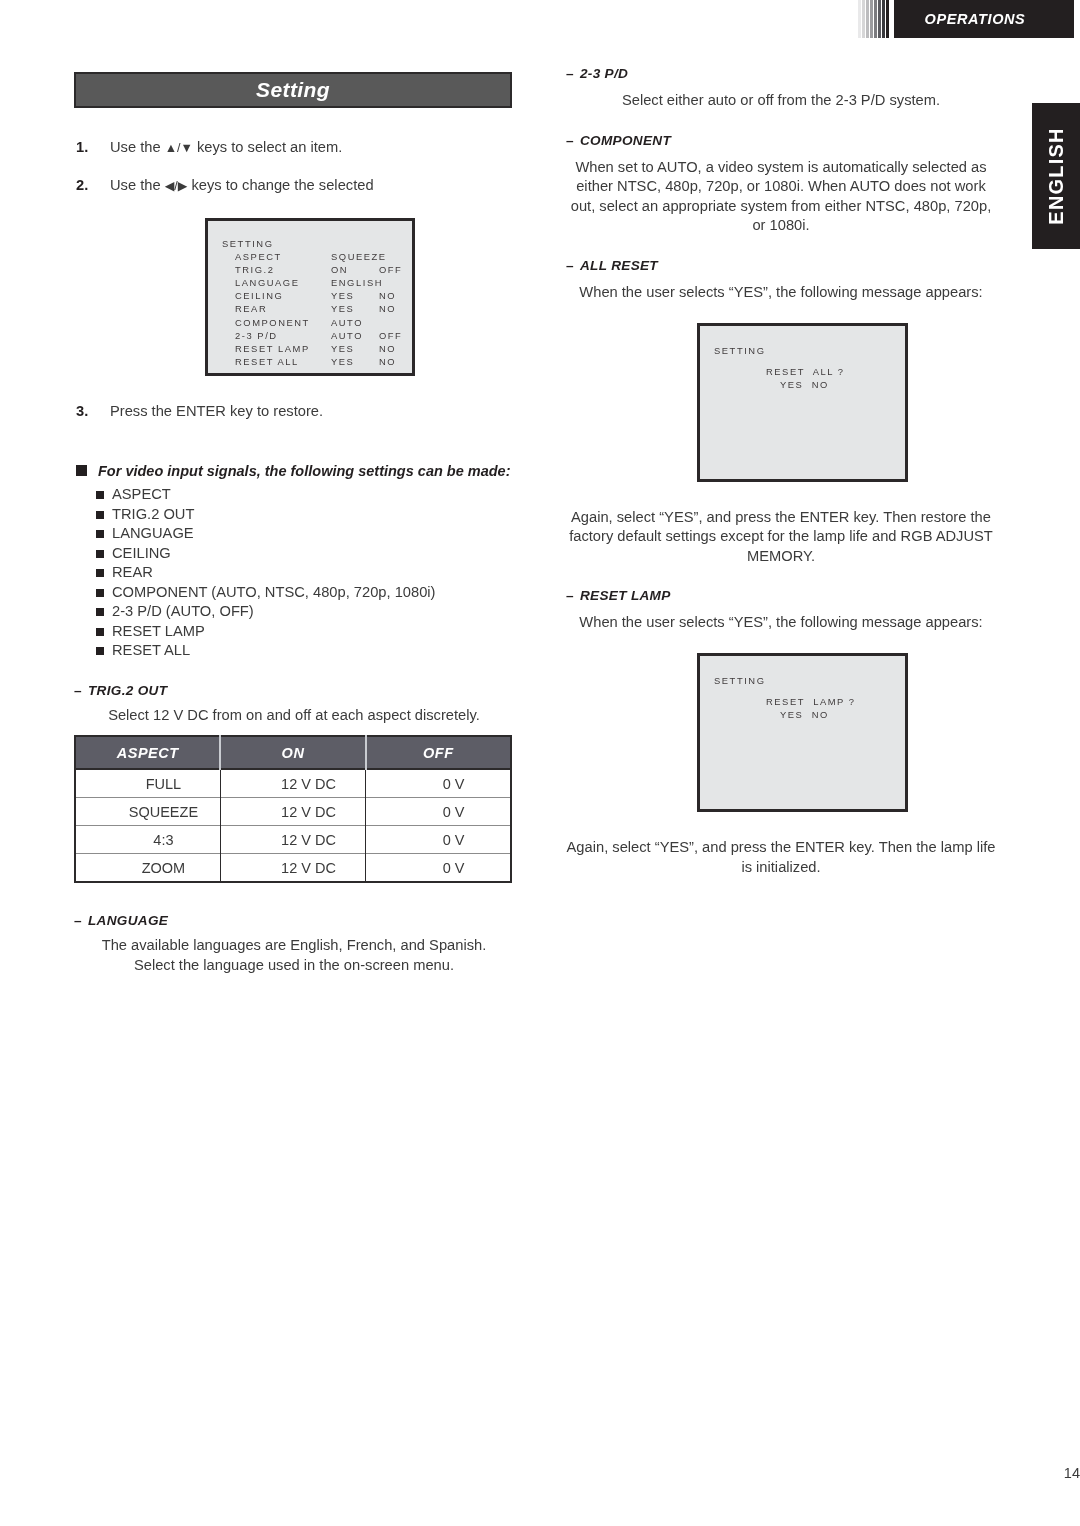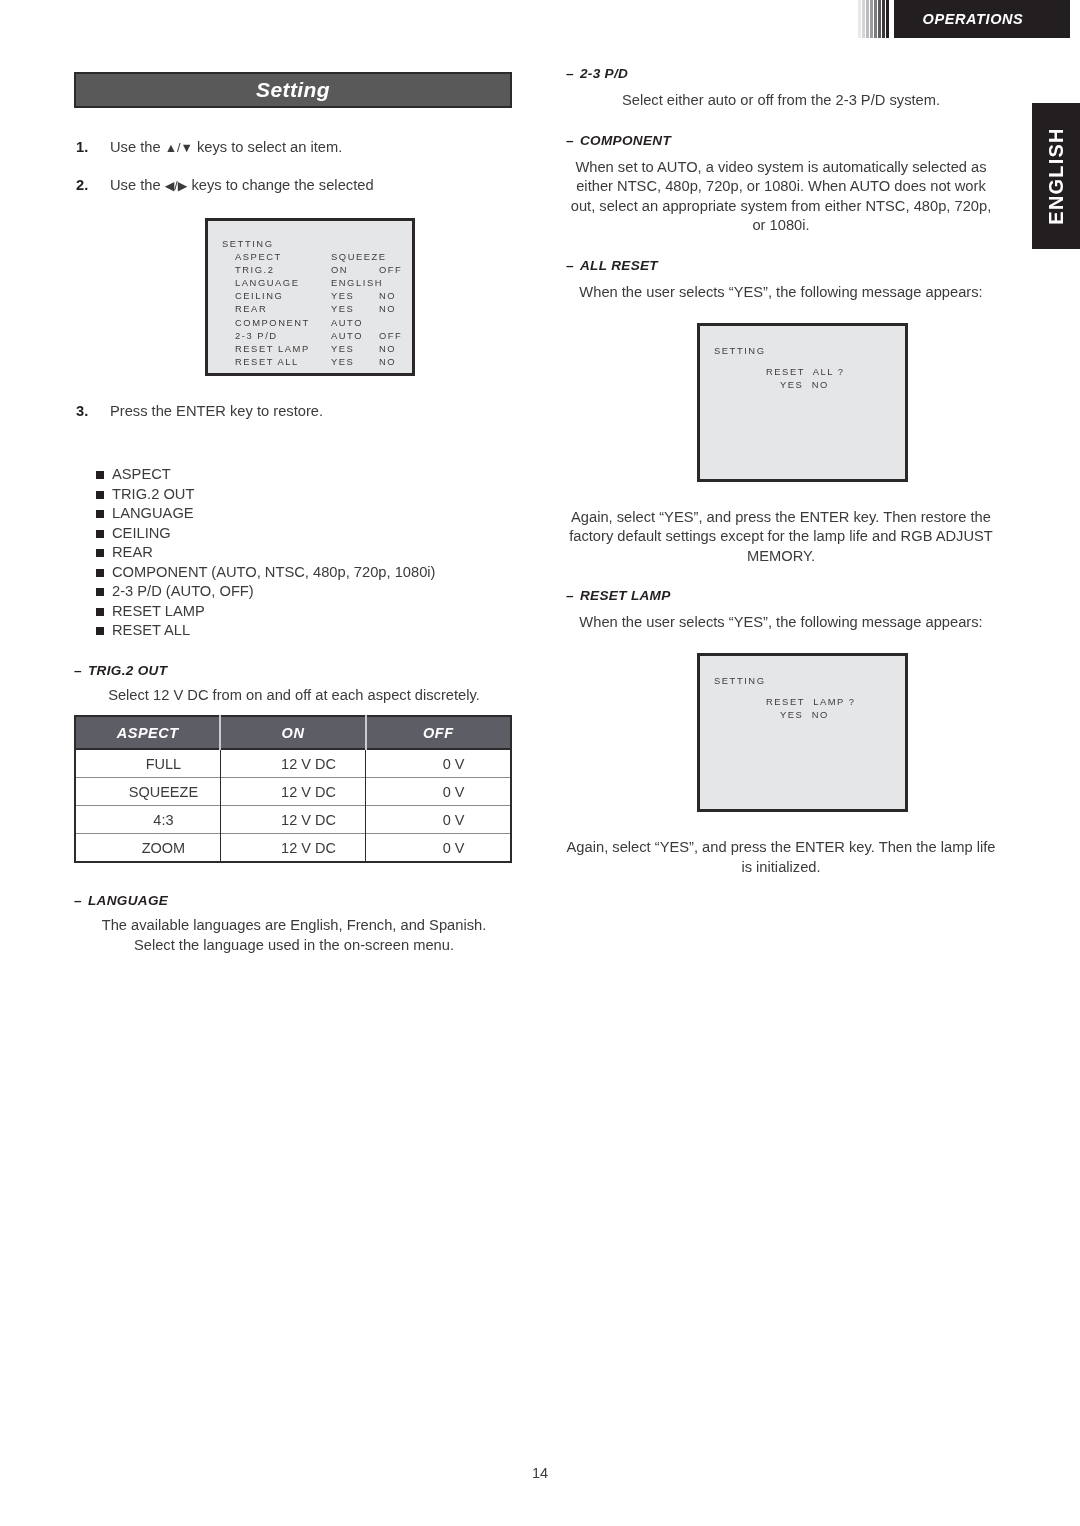--- a/index.html
+++ b/index.html
@@ -29,24 +29,23 @@
   .hdr-stripes i {
     display: block;
     width: 3px;
     height: 38px;
     margin-right: 1px;
   }
   .hdr-bar {
     position: absolute;
     top: 0;
     left: 894px;
-    width: 152px;
+    width: 180px;
     height: 38px;
     background: #231f20;
-    padding-left: 24px;
   }
   .hdr-bar span {
     position: absolute;
     left: 0;
     right: 18px;
     top: 11px;
     text-align: center;
     color: #ffffff;
     font-size: 14.5px;
     font-weight: bold;
@@ -262,21 +261,21 @@
   table.trig td:last-child { border-right: none; }
   table.trig tr:first-child td { border-top: 2px solid #2c2a2b; }
   table.trig td.c-aspect { border-right: 1.6px solid #2c2a2b; }
 
   
   .page-no {
     position: absolute;
     left: 0;
     right: 0;
     top: 1465px;
-    text-align: center;
+    text-align: right;
     font-size: 14.5px;
     color: #3b3b3b;
   }
   .sp8  { height: 8px; }
   .sp10 { height: 10px; }
   .sp18 { height: 18px; }
   .sp20 { height: 20px; }
   .sp22 { height: 22px; }
   .sp26 { height: 26px; }
   .sp30 { height: 30px; }
@@ -343,20 +342,21 @@
 
   <div class="sp26"></div>
 
   <div class="step">
     <span class="num">3.</span>
     <span>Press the ENTER key to restore.</span>
   </div>
 
   <div class="sp40"></div>
 
+  <div class="blk-head">For video input signals, the following settings can be made:</div>
 
   <ul class="bullets" id="video-bullets">
       <li>ASPECT</li>
       <li>TRIG.2 OUT</li>
       <li>LANGUAGE</li>
       <li>CEILING</li>
       <li>REAR</li>
       <li>COMPONENT (AUTO, NTSC, 480p, 720p, 1080i)</li>
       <li>2-3 P/D (AUTO, OFF)</li>
       <li>RESET LAMP</li>

